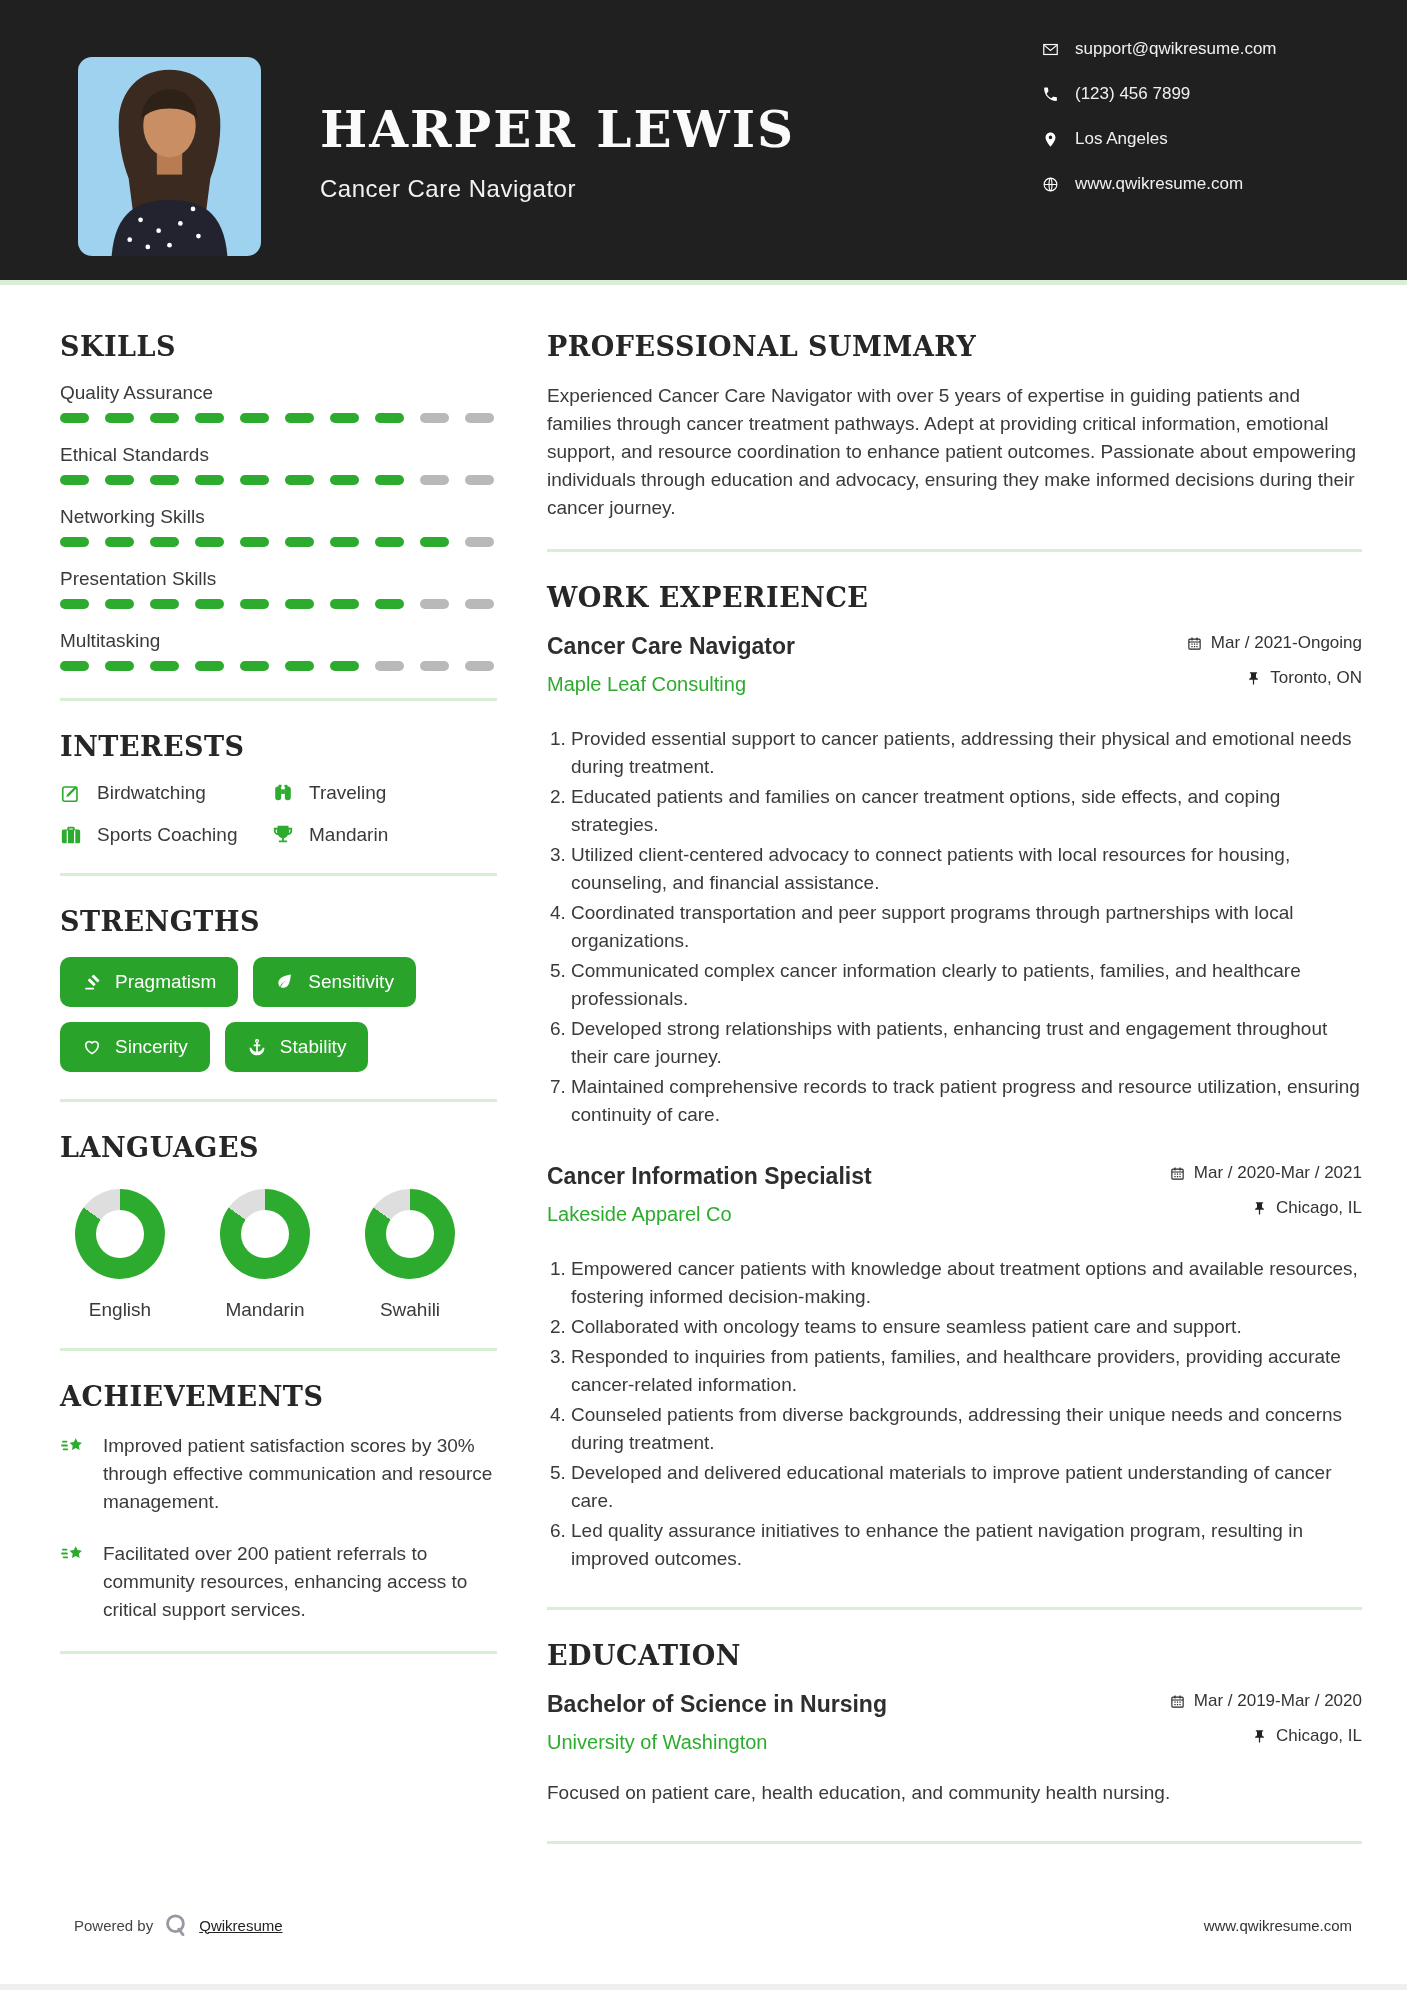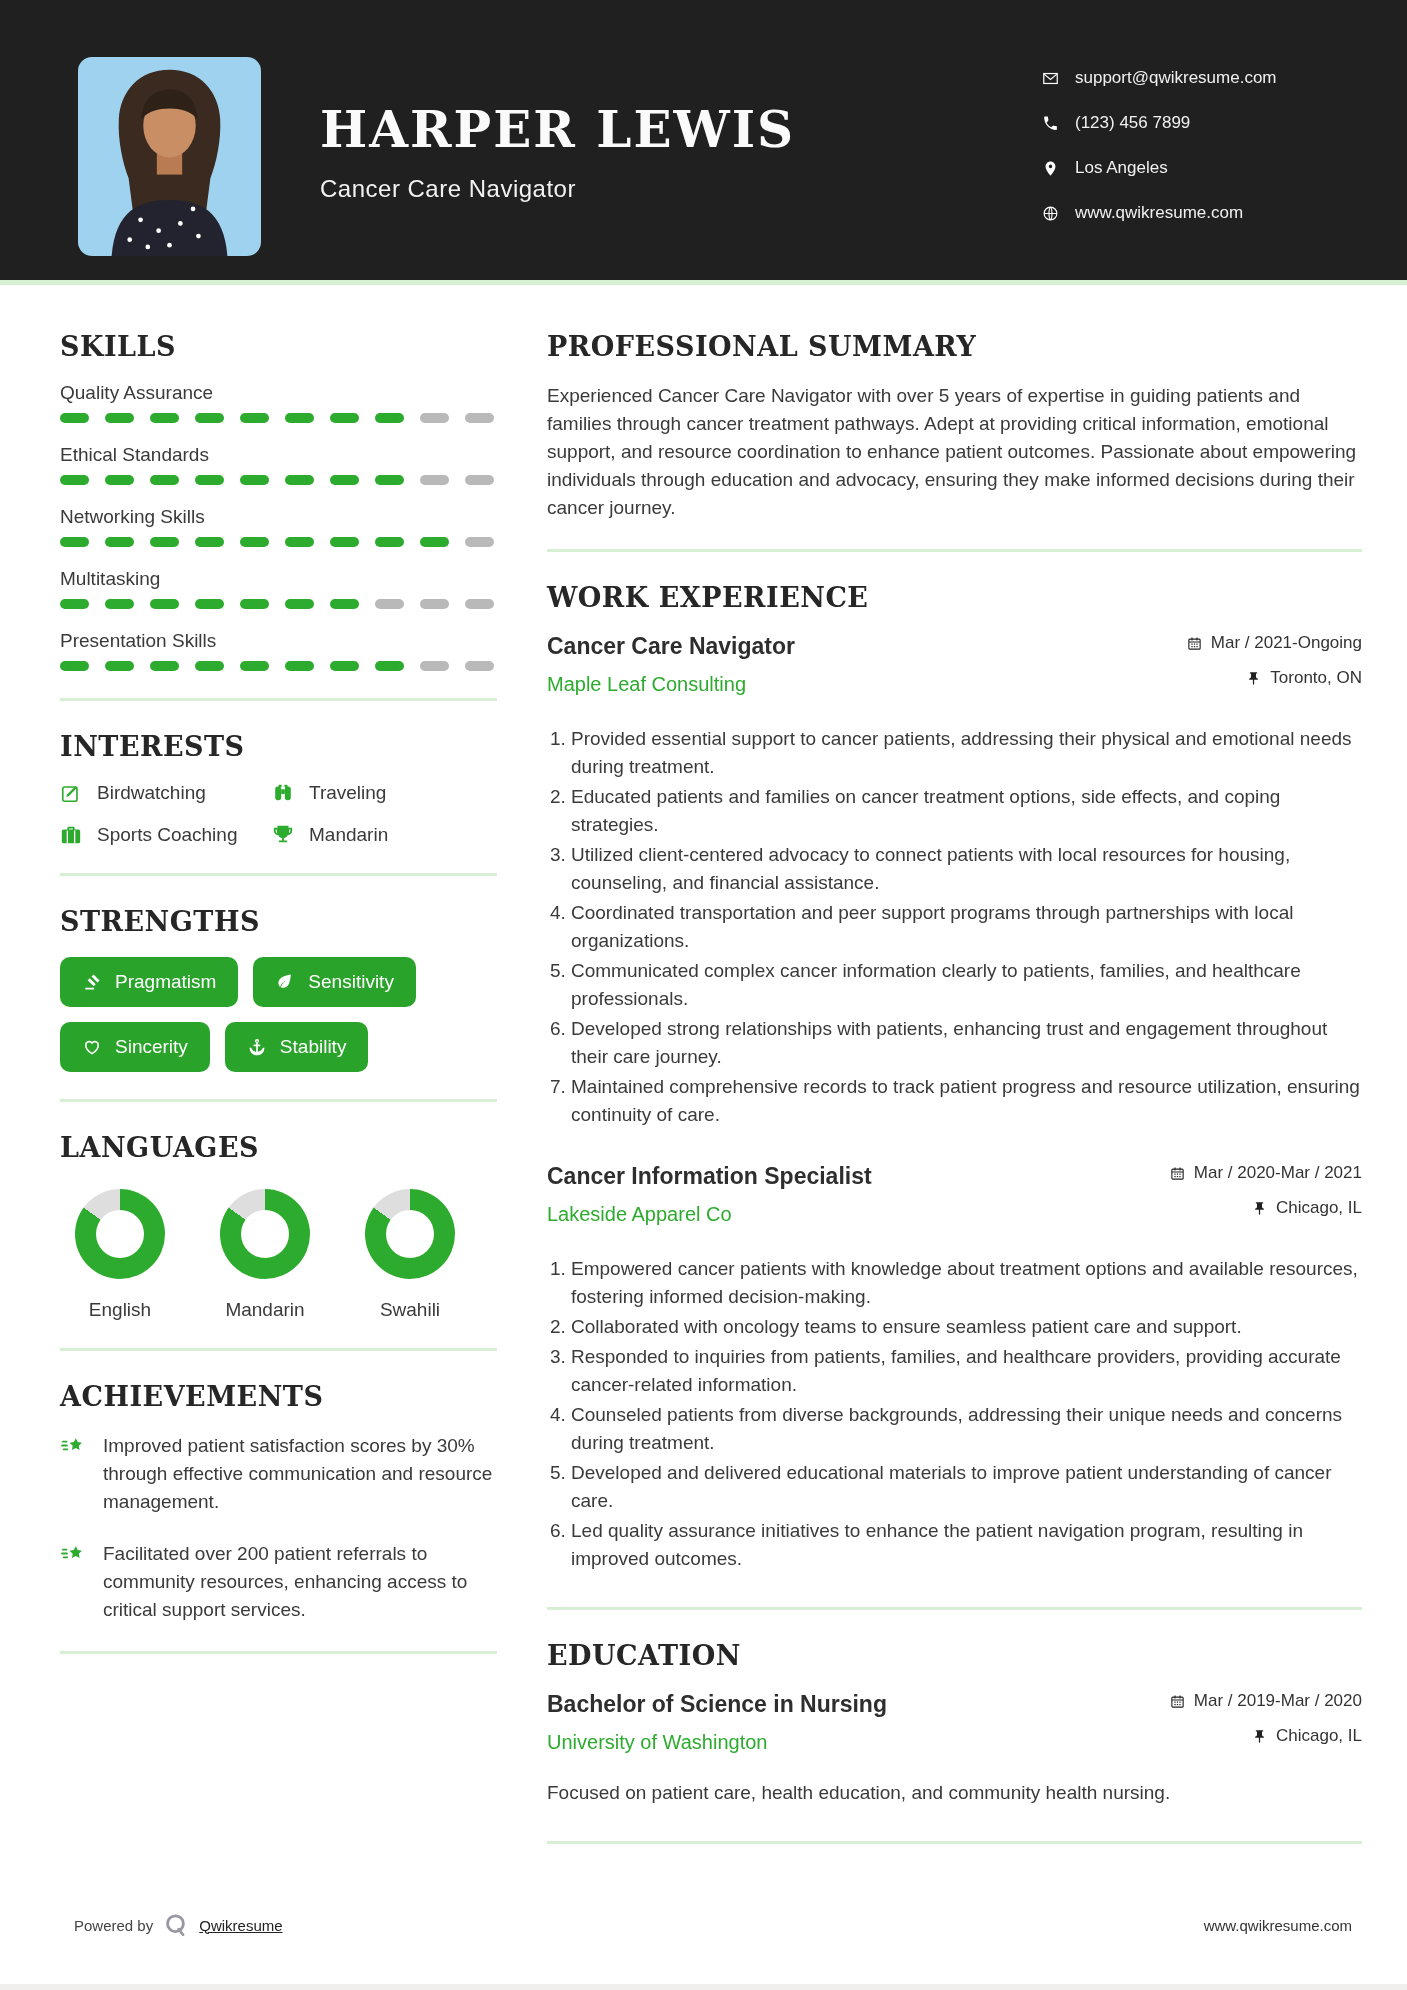--- a/index.html
+++ b/index.html
@@ -8,21 +8,21 @@
   .page { width:1407px; height:1990px; margin:0 auto; background:#fff; position:relative; overflow:hidden; }
 
   
   header.top { background:var(--header-bg,#202020); height:280px; display:flex; align-items:flex-start; position:relative; }
   .accent-line { height:5px; background:var(--sep,#d7efd2); width:100%; }
   .photo { position:absolute; left:78px; top:57px; width:183px; height:199px; border-radius:14px; overflow:hidden; background:var(--photo-bg,#9ed2ee); }
   .photo svg { width:100%; height:100%; display:block; }
   .identity { position:absolute; left:320px; top:100px; color:#fff; }
   h1.name { font-family:"DejaVu Serif", serif; font-weight:700; font-size:50px; letter-spacing:2px; color:#fafafa; }
   .role { font-size:24px; margin-top:16px; color:#f2f2f2; letter-spacing:.5px; }
-  ul.contacts { position:absolute; right:45px; top:68px; list-style:none; width:320px; }
+  ul.contacts { position:absolute; right:45px; top:39px; list-style:none; width:320px; }
   ul.contacts li { display:flex; align-items:center; gap:16px; color:#f0f0f0; font-size:17px; margin-bottom:25px; cursor:pointer; }
   ul.contacts .ic { width:17px; height:17px; color:#fff; flex:0 0 auto; }
 
   
   main { display:flex; padding:46px 45px 0 60px; gap:50px; }
   .col-left { width:437px; flex:0 0 437px; }
   .col-right { flex:1; min-width:0; }
   .sep { border:none; height:3px; background:var(--sep,#d7efd2); margin:27px 0 30px 0; }
 
   h2.sec { font-family:"DejaVu Serif", serif; font-weight:700; font-size:27px; color:#262626; letter-spacing:.5px; margin-bottom:20px; }
@@ -183,45 +183,45 @@
                 <span class="dash on"></span>
                 <span class="dash on"></span>
                 <span class="dash on"></span>
                 <span class="dash on"></span>
                 <span class="dash on"></span>
                 <span class="dash on"></span>
                 <span class="dash"></span>
               </div>
             </div>
             <div class="skill">
+              <div class="skill-label">Presentation Skills</div>
+              <div class="dashes">
+                <span class="dash on"></span>
+                <span class="dash on"></span>
+                <span class="dash on"></span>
+                <span class="dash on"></span>
+                <span class="dash on"></span>
+                <span class="dash on"></span>
+                <span class="dash on"></span>
+                <span class="dash on"></span>
+                <span class="dash"></span>
+                <span class="dash"></span>
+              </div>
+            </div>
+            <div class="skill">
               <div class="skill-label">Multitasking</div>
               <div class="dashes">
                 <span class="dash on"></span>
                 <span class="dash on"></span>
                 <span class="dash on"></span>
                 <span class="dash on"></span>
                 <span class="dash on"></span>
                 <span class="dash on"></span>
                 <span class="dash on"></span>
                 <span class="dash"></span>
-                <span class="dash"></span>
-                <span class="dash"></span>
-              </div>
-            </div>
-            <div class="skill">
-              <div class="skill-label">Presentation Skills</div>
-              <div class="dashes">
-                <span class="dash on"></span>
-                <span class="dash on"></span>
-                <span class="dash on"></span>
-                <span class="dash on"></span>
-                <span class="dash on"></span>
-                <span class="dash on"></span>
-                <span class="dash on"></span>
-                <span class="dash on"></span>
                 <span class="dash"></span>
                 <span class="dash"></span>
               </div>
             </div>
           </div>
       </section>
       <hr class="sep">
 
       <section>
         <h2 class="sec">INTERESTS</h2>

